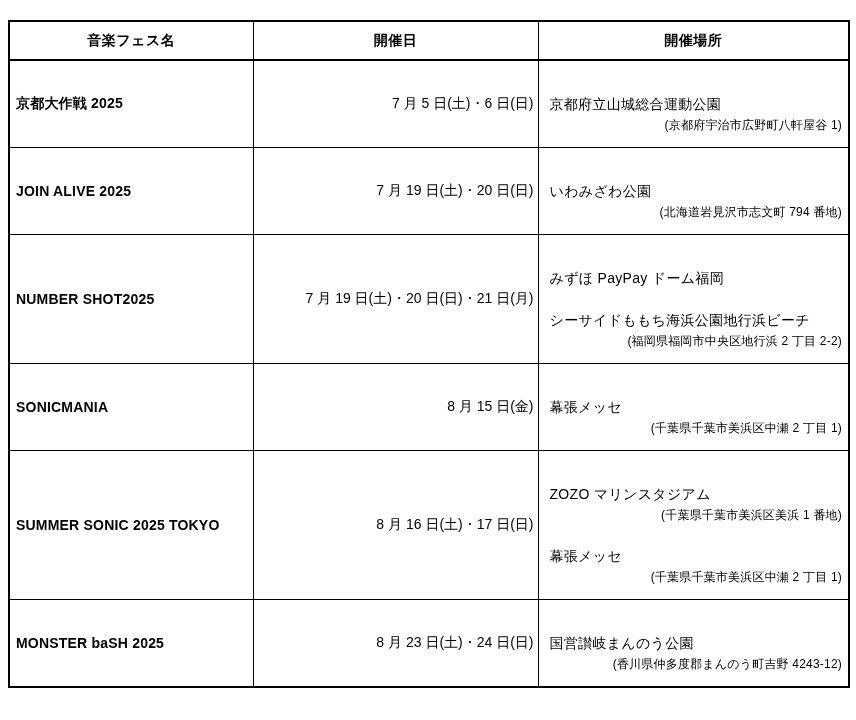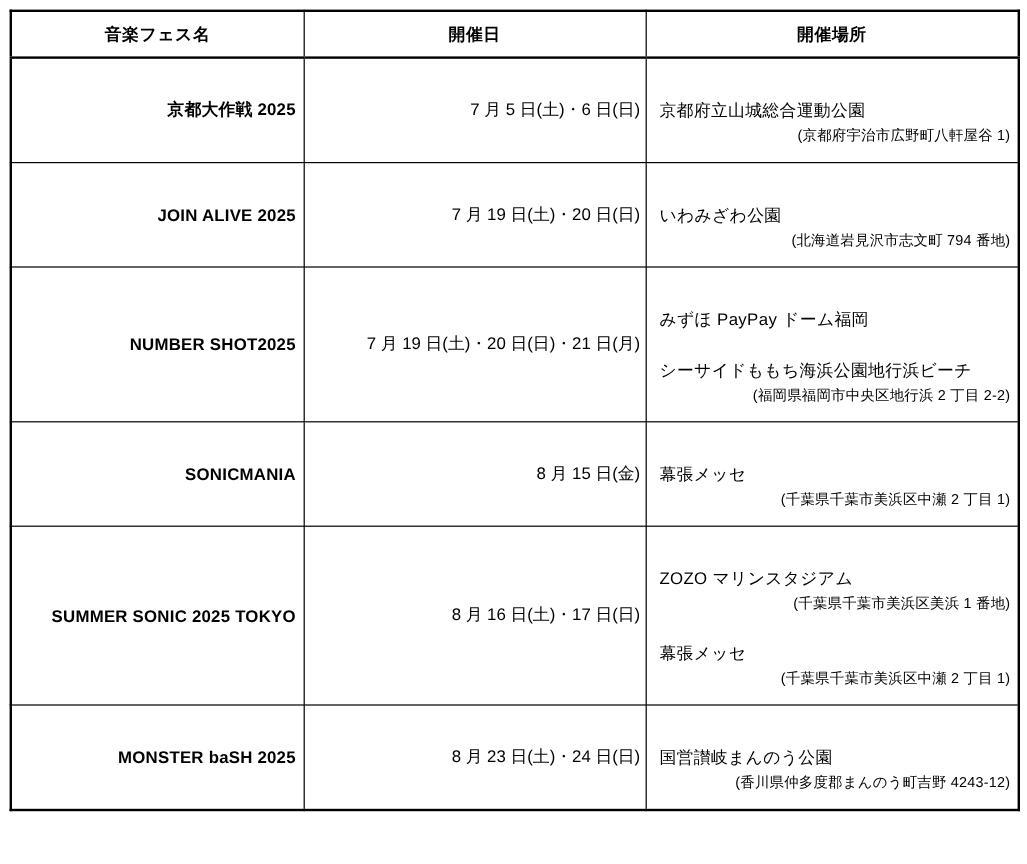--- a/index.html
+++ b/index.html
@@ -9,21 +9,21 @@
     width: 856px;
     height: 720px;
     font-family: "Liberation Sans", "DejaVu Sans", sans-serif;
     color: #000000;
     -webkit-font-smoothing: antialiased;
   }
   .page {
     box-sizing: border-box;
     width: 856px;
     height: 720px;
-    padding: 8px 8px 4px 8px;
+    padding: 20px 8px 4px 8px;
   }
   table.festival-table {
     border-collapse: collapse;
     table-layout: fixed;
     width: 840px;
     border: 2px solid #000000;
     background: #ffffff;
   }
   table.festival-table th,
   table.festival-table td {
@@ -34,21 +34,21 @@
   table.festival-table thead th {
     border-bottom: 2px solid #000000;
     height: 39px;
     font-size: 14px;
     font-weight: bold;
     text-align: center;
     letter-spacing: 0.5px;
     padding: 0;
   }
   td.name-cell {
-    text-align: right;
+    text-align: left;
     font-weight: bold;
     font-size: 14px;
     padding: 12px 6px;
     letter-spacing: 0.2px;
   }
   td.date-cell {
     font-size: 14px;
     text-align: right;
     padding: 12px 4px 12px 24px;
     white-space: nowrap;

